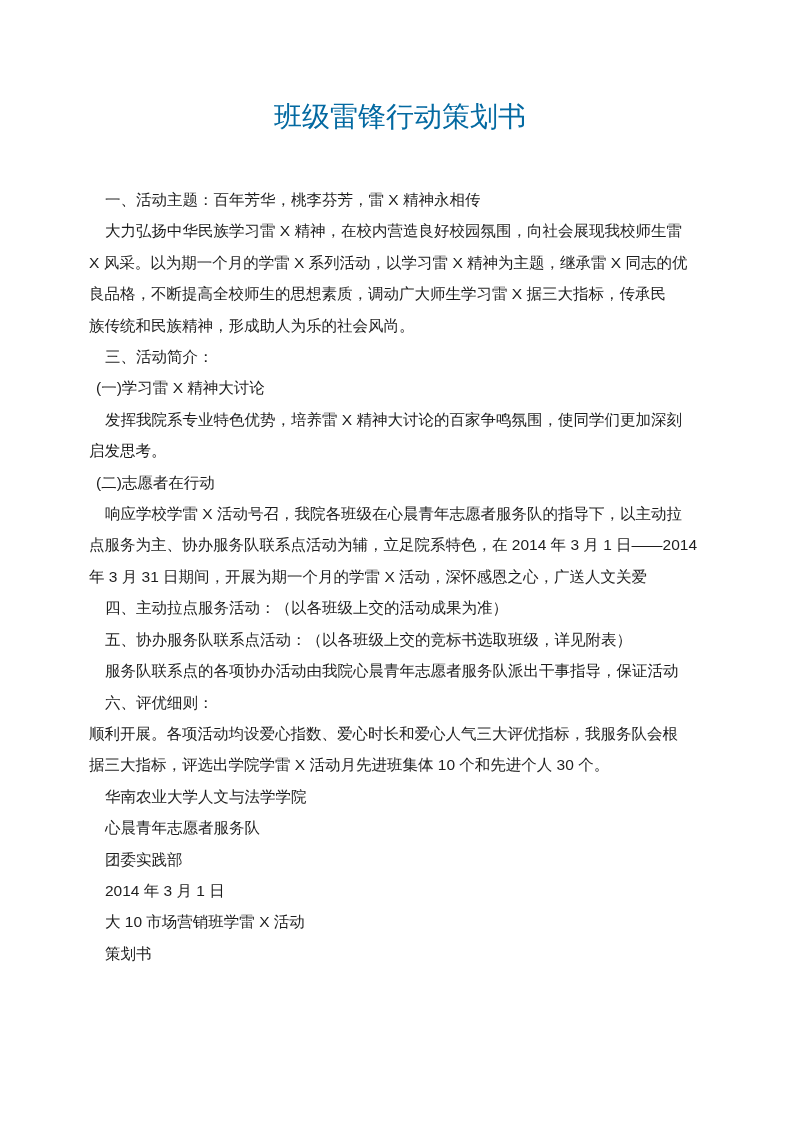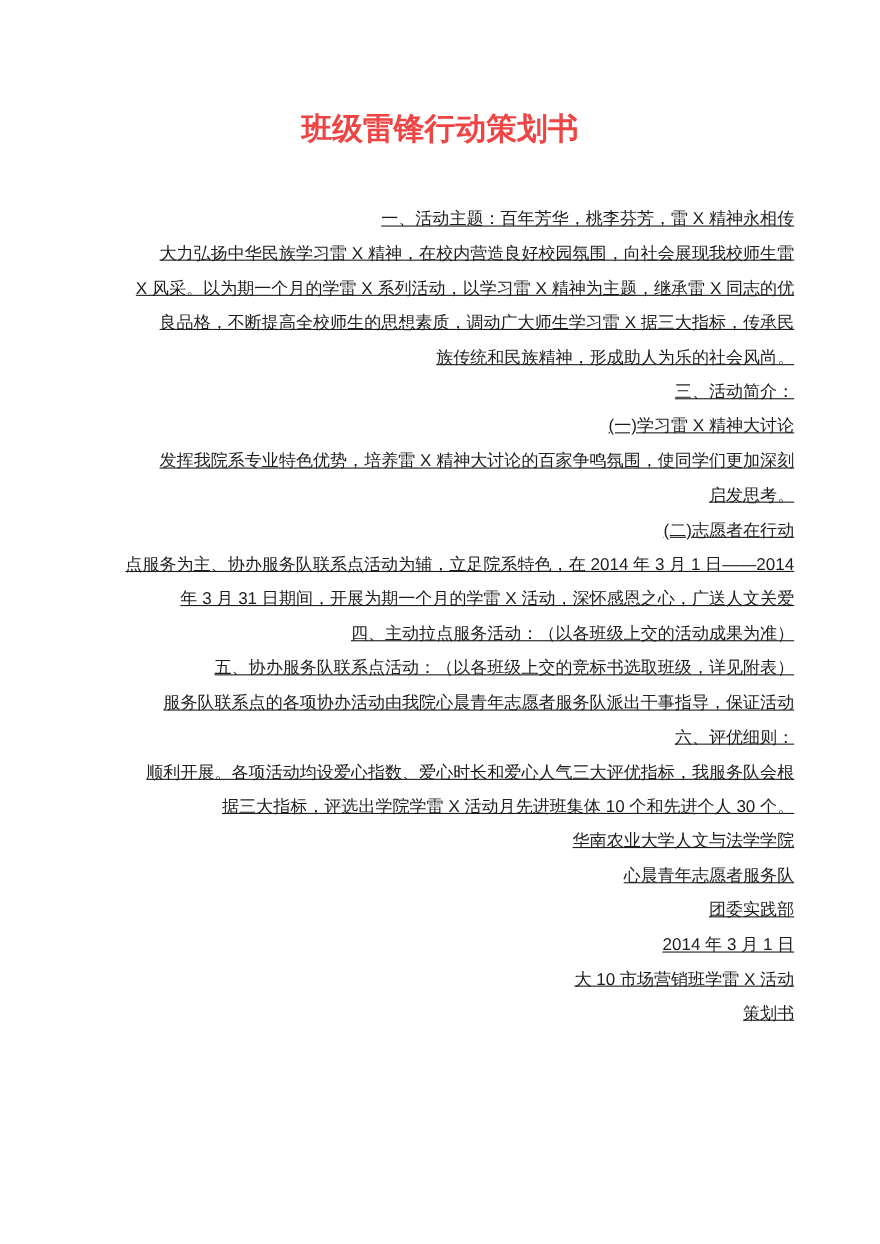--- a/index.html
+++ b/index.html
@@ -14,34 +14,33 @@
     background: #ffffff;
     box-sizing: border-box;
     padding-top: 99px;
     overflow: hidden;
     font-family: "Liberation Sans", "DejaVu Sans", sans-serif;
     color: #1d1d1d;
   }
   .title {
     margin: 0;
     font-size: 28px;
-    font-weight: 700;
+    font-weight: 400;
     line-height: 36px;
     text-align: center;
-    color: #ef4444;
+    color: #0369a1;
   }
   .content {
     margin: 49px 78px 0 89px;
   }
   .line {
     font-size: 15.5px;
     line-height: 31.4px;
     white-space: pre;
-    text-align: right;
-    text-decoration: underline;
+    text-align: left;
   }
   .ind-0 { padding-left: 0; }
   .ind-1 { padding-left: 16px; }
   .ind-2 { padding-left: 7px; }
 </style>
 </head>
 <body>
 
 <div class="page">
   <h1 class="title">班级雷锋行动策划书</h1>
@@ -49,20 +48,21 @@
       <div class="line ind-1">一、活动主题：百年芳华，桃李芬芳，雷 X 精神永相传</div>
       <div class="line ind-1">大力弘扬中华民族学习雷 X 精神，在校内营造良好校园氛围，向社会展现我校师生雷</div>
       <div class="line ind-0">X 风采。以为期一个月的学雷 X 系列活动，以学习雷 X 精神为主题，继承雷 X 同志的优</div>
       <div class="line ind-0">良品格，不断提高全校师生的思想素质，调动广大师生学习雷 X 据三大指标，传承民</div>
       <div class="line ind-0">族传统和民族精神，形成助人为乐的社会风尚。</div>
       <div class="line ind-1">三、活动简介：</div>
       <div class="line ind-2">(一)学习雷 X 精神大讨论</div>
       <div class="line ind-1">发挥我院系专业特色优势，培养雷 X 精神大讨论的百家争鸣氛围，使同学们更加深刻</div>
       <div class="line ind-0">启发思考。</div>
       <div class="line ind-2">(二)志愿者在行动</div>
+      <div class="line ind-1">响应学校学雷 X 活动号召，我院各班级在心晨青年志愿者服务队的指导下，以主动拉</div>
       <div class="line ind-0">点服务为主、协办服务队联系点活动为辅，立足院系特色，在 2014 年 3 月 1 日——2014</div>
       <div class="line ind-0">年 3 月 31 日期间，开展为期一个月的学雷 X 活动，深怀感恩之心，广送人文关爱</div>
       <div class="line ind-1">四、主动拉点服务活动：（以各班级上交的活动成果为准）</div>
       <div class="line ind-1">五、协办服务队联系点活动：（以各班级上交的竞标书选取班级，详见附表）</div>
       <div class="line ind-1">服务队联系点的各项协办活动由我院心晨青年志愿者服务队派出干事指导，保证活动</div>
       <div class="line ind-1">六、评优细则：</div>
       <div class="line ind-0">顺利开展。各项活动均设爱心指数、爱心时长和爱心人气三大评优指标，我服务队会根</div>
       <div class="line ind-0">据三大指标，评选出学院学雷 X 活动月先进班集体 10 个和先进个人 30 个。</div>
       <div class="line ind-1">华南农业大学人文与法学学院</div>
       <div class="line ind-1">心晨青年志愿者服务队</div>

